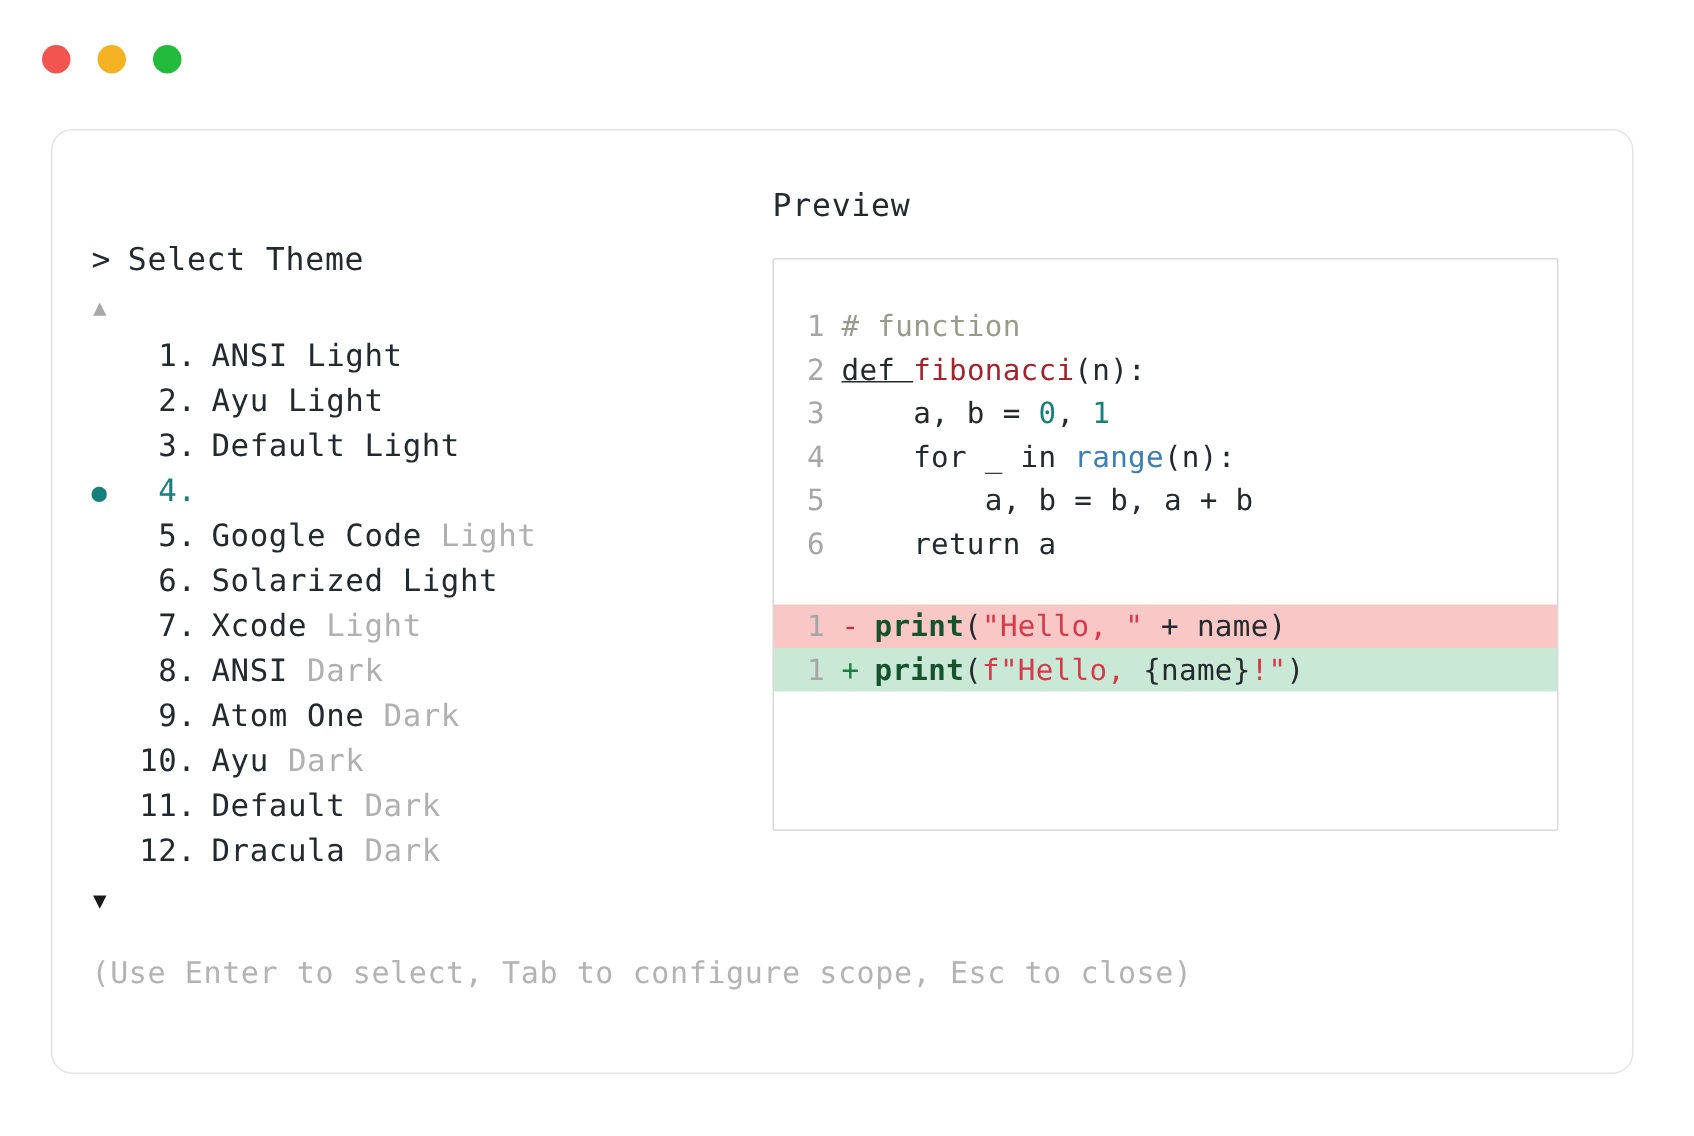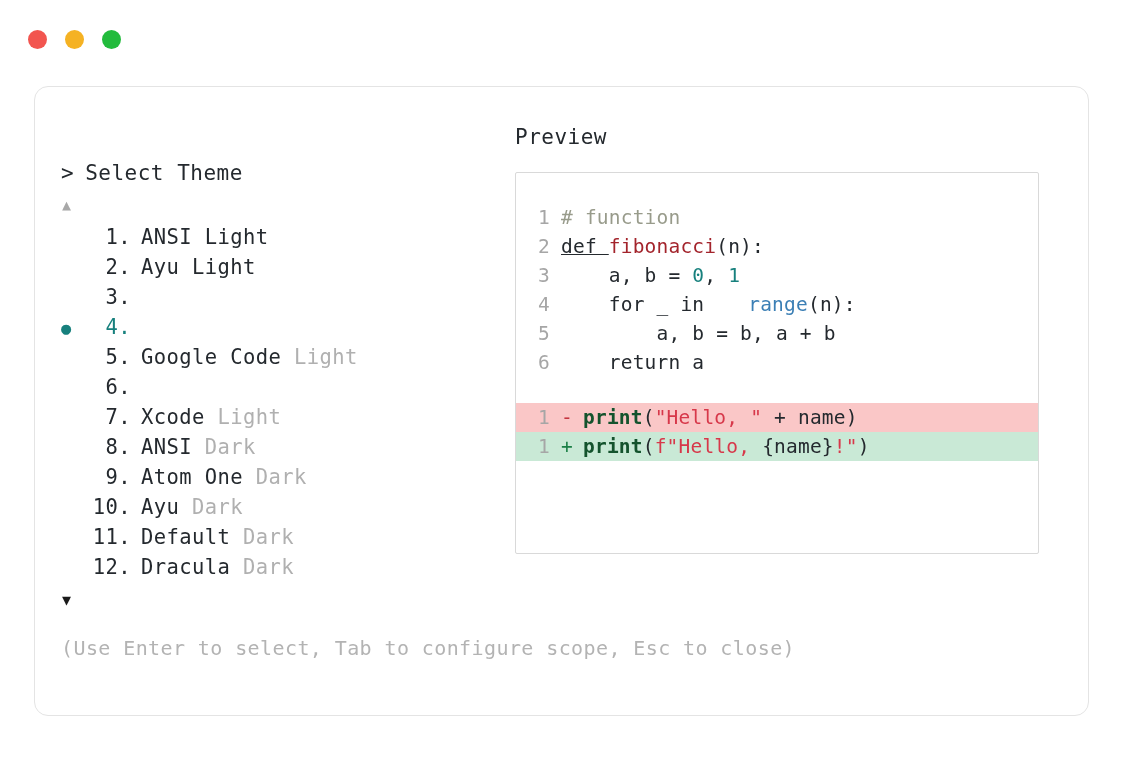--- a/index.html
+++ b/index.html
@@ -176,21 +176,21 @@
   .diff-sign { width: 13px; flex: 0 0 13px; margin-right: 9px; }
   .diff-line.del .diff-sign { color: #c4353f; }
   .diff-line.add .diff-sign { color: #1b7f46; }
 
   
   .tok-comment { color: #989b8b; }
   .tok-kw      { color: #24292e; text-decoration: underline; }
   .tok-fn      { color: #a3242c; }
   .tok-punct   { color: #24292e; }
   .tok-num     { color: #17807d; }
-  .tok-builtin { color: #3b7fb5; margin-left: 32px; }
+  .tok-builtin { color: #3b7fb5; }
   .tok-call    { color: #14532d; font-weight: bold; }
   .tok-str     { color: #d7384a; }
   .tok-plain   { color: #24292e; }
 
   
   .hint {
     position: absolute;
     left: 26px;
     bottom: 55px;
     font-size: 20px;
@@ -217,24 +217,24 @@
       <div class="prompt-row">
         <span class="prompt-caret">&gt;</span>
         <span class="prompt-title">Select Theme</span>
       </div>
 
       <div class="scroll-arrow scroll-up">▲</div>
 
       <ul class="theme-list" id="theme-list">
           <li class="theme-item"><span class="bullet-cell">●</span><span class="idx-cell">1.</span><span class="name-cell">ANSI Light</span></li>
           <li class="theme-item"><span class="bullet-cell">●</span><span class="idx-cell">2.</span><span class="name-cell">Ayu Light</span></li>
-          <li class="theme-item"><span class="bullet-cell">●</span><span class="idx-cell">3.</span></li>
+          <li class="theme-item"><span class="bullet-cell">●</span><span class="idx-cell">3.</span><span class="name-cell">Default Light</span></li>
           <li class="theme-item selected"><span class="bullet-cell">●</span><span class="idx-cell">4.</span></li>
           <li class="theme-item"><span class="bullet-cell">●</span><span class="idx-cell">5.</span><span class="name-cell">Google Code</span><span class="variant-dim"> Light</span></li>
-          <li class="theme-item"><span class="bullet-cell">●</span><span class="idx-cell">6.</span></li>
+          <li class="theme-item"><span class="bullet-cell">●</span><span class="idx-cell">6.</span><span class="name-cell">Solarized Light</span></li>
           <li class="theme-item"><span class="bullet-cell">●</span><span class="idx-cell">7.</span><span class="name-cell">Xcode</span><span class="variant-dim"> Light</span></li>
           <li class="theme-item"><span class="bullet-cell">●</span><span class="idx-cell">8.</span><span class="name-cell">ANSI</span><span class="variant-dim"> Dark</span></li>
           <li class="theme-item"><span class="bullet-cell">●</span><span class="idx-cell">9.</span><span class="name-cell">Atom One</span><span class="variant-dim"> Dark</span></li>
           <li class="theme-item"><span class="bullet-cell">●</span><span class="idx-cell">10.</span><span class="name-cell">Ayu</span><span class="variant-dim"> Dark</span></li>
           <li class="theme-item"><span class="bullet-cell">●</span><span class="idx-cell">11.</span><span class="name-cell">Default</span><span class="variant-dim"> Dark</span></li>
           <li class="theme-item"><span class="bullet-cell">●</span><span class="idx-cell">12.</span><span class="name-cell">Dracula</span><span class="variant-dim"> Dark</span></li>
         </ul>
 
       <div class="scroll-arrow scroll-down">▼</div>
     </div>

